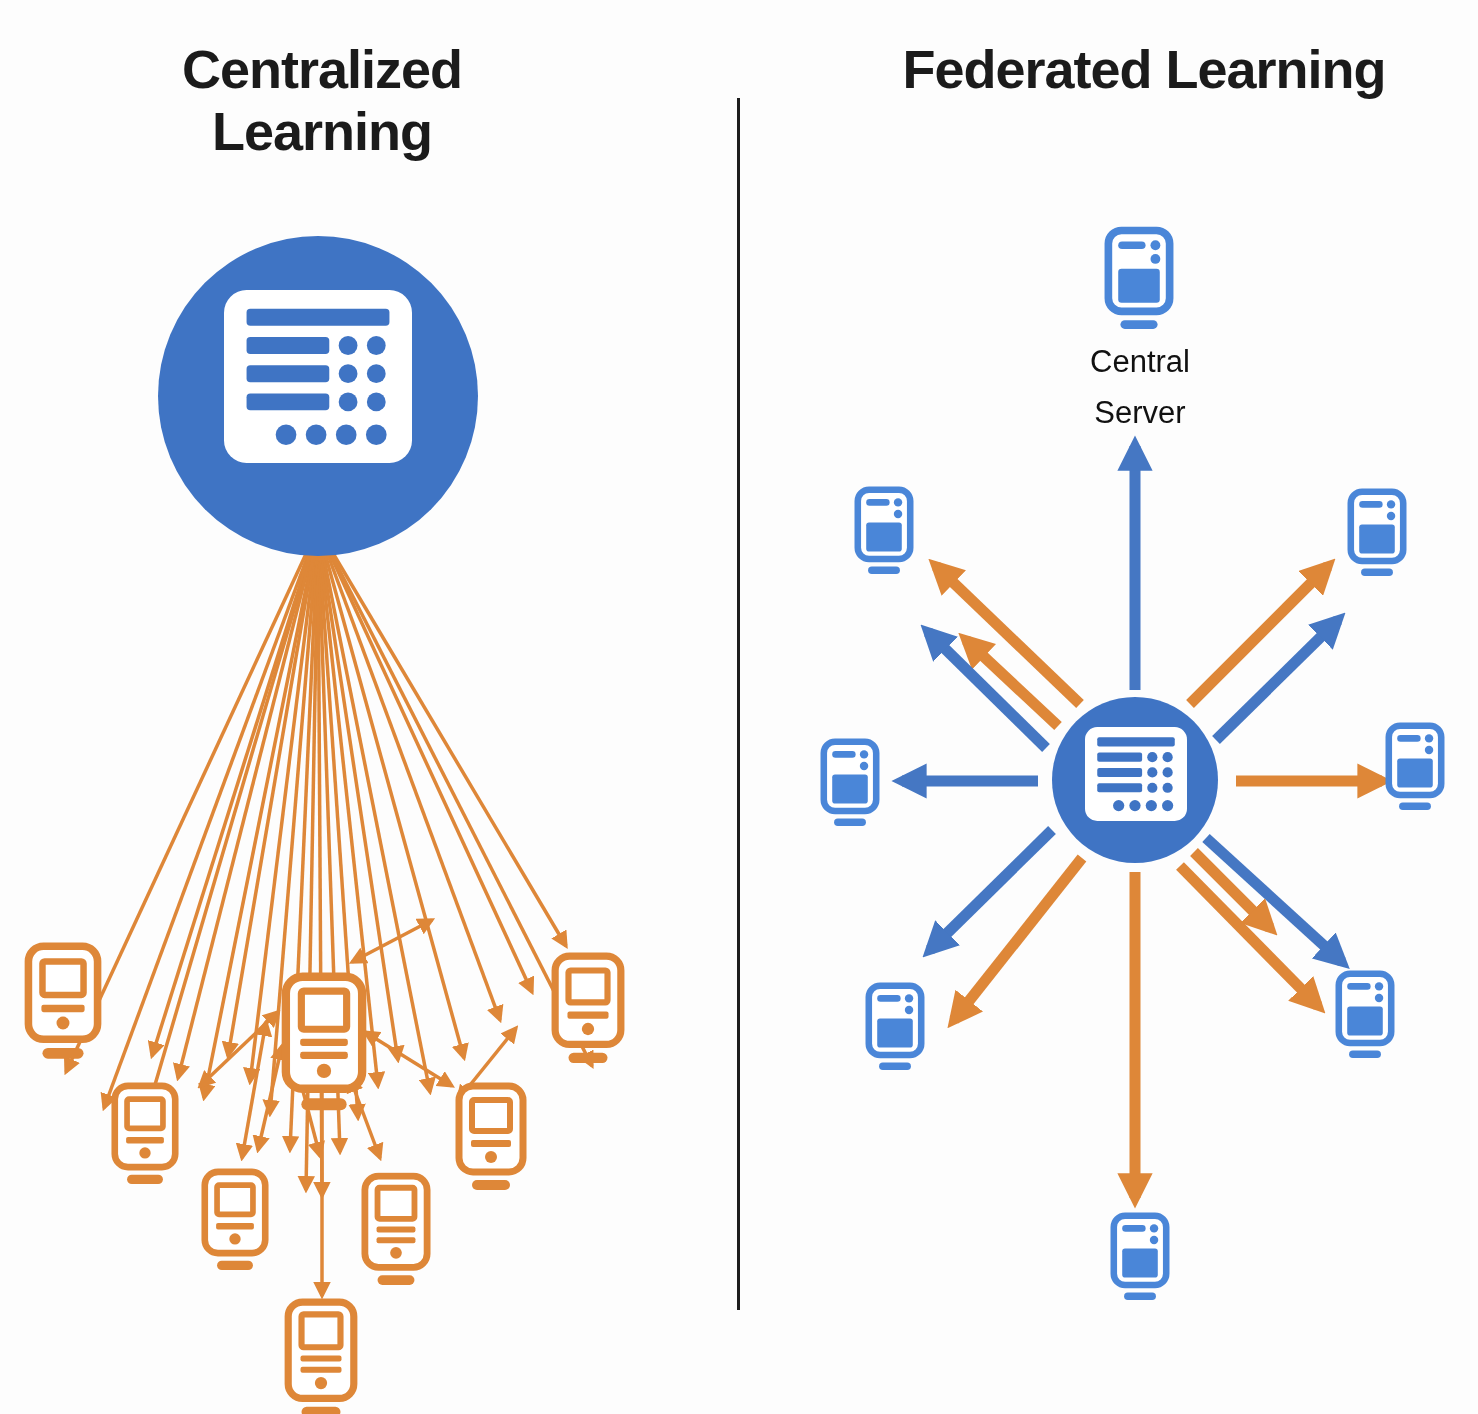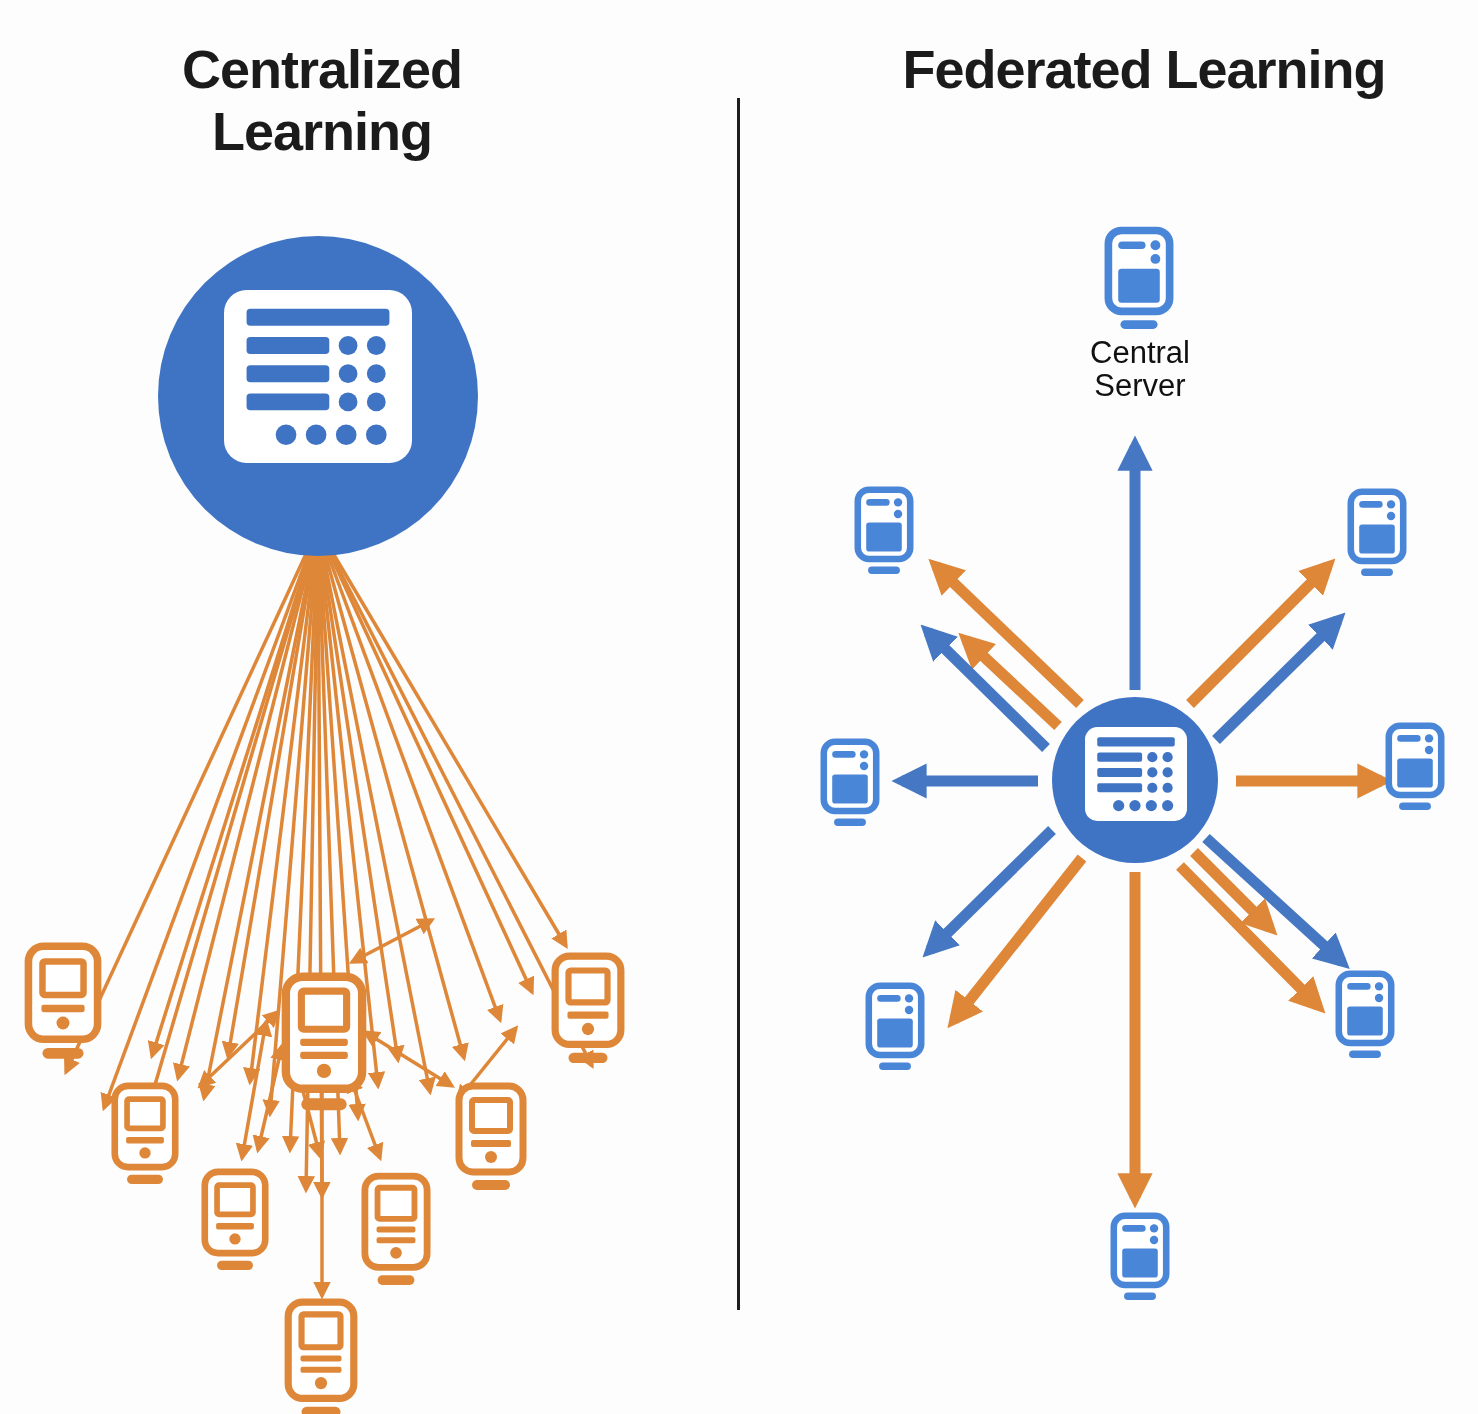--- a/index.html
+++ b/index.html
@@ -20,21 +20,21 @@
     position:absolute;border-radius:50%;background:#3f74c4;z-index:2;
   }
   #circle-left{left:158px;top:236px;width:320px;height:320px;}
   #circle-right{left:1052px;top:697px;width:166px;height:166px;}
   .circle svg{position:absolute;}
   #server-icon-left{left:66px;top:54px;width:188px;height:173px;}
   #server-icon-right{left:33px;top:30px;width:102px;height:94px;}
   #central-server-label{
     position:absolute;left:1040px;top:336px;width:200px;z-index:2;
     text-align:center;font-size:31px;font-weight:400;color:#111;
-    line-height:33px;white-space:pre-line;
+    line-height:51px;white-space:pre-line;
   }
 </style>
 </head>
 <body>
 
 <div id="canvas">
 
   <div id="title-right" class="title">Federated Learning</div>
   <div id="title-left" class="title">Centralized Learning</div>
 

